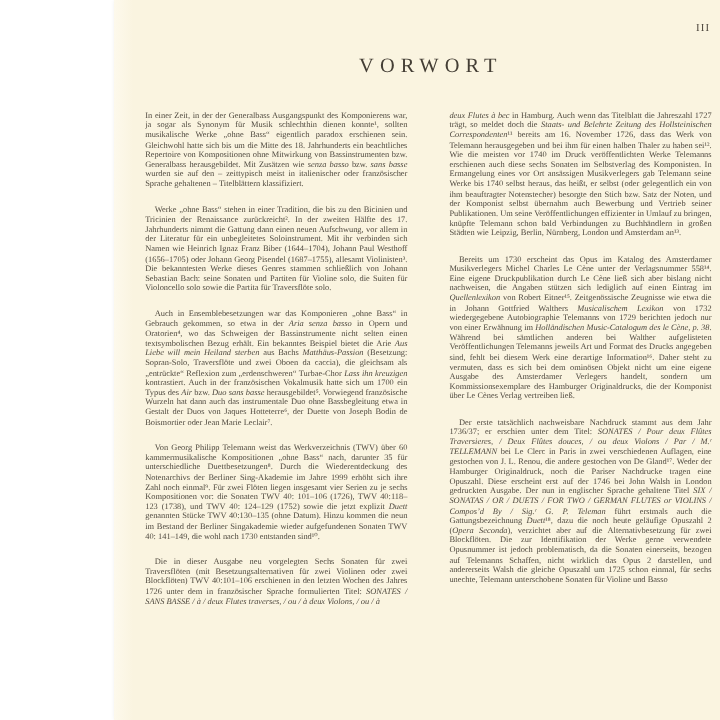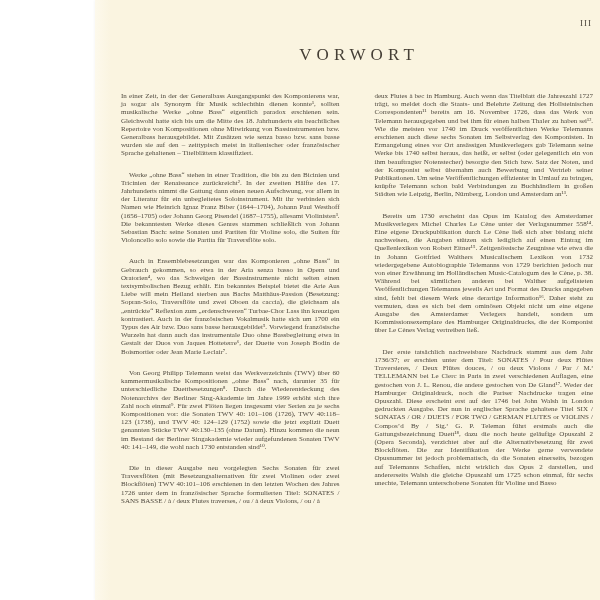--- a/index.html
+++ b/index.html
@@ -41,21 +41,21 @@
     line-height:8.2px;
     hyphens:auto;
     -webkit-hyphens:auto;
   }
   .column p{
     margin:13px;
   }
   .column p.ind{
     text-indent:8px;
   }
-  .it{}
+  .it{font-style:italic;}
 </style>
 </head>
 <body>
 
 <div class="page">
   <div class="page-number">III</div>
   <h1 class="title">VORWORT</h1>
   <div class="columns">
     <div class="column">
       <p><span>In einer Zeit, in der der Generalbass Ausgangspunkt des Komponierens war, ja sogar als Synonym für Musik schlechthin dienen konnte¹, sollten musikalische Werke „ohne Bass“ eigentlich paradox erschienen sein. Gleichwohl hatte sich bis um die Mitte des 18. Jahrhunderts ein beachtliches Repertoire von Kompositionen ohne Mitwirkung von Bassinstrumenten bzw. Generalbass herausgebildet. Mit Zusätzen wie </span><span class="it">senza basso</span><span> bzw. </span><span class="it">sans basse</span><span> wurden sie auf den – zeittypisch meist in italienischer oder französischer Sprache gehaltenen – Titelblättern klassifiziert.</span></p>

